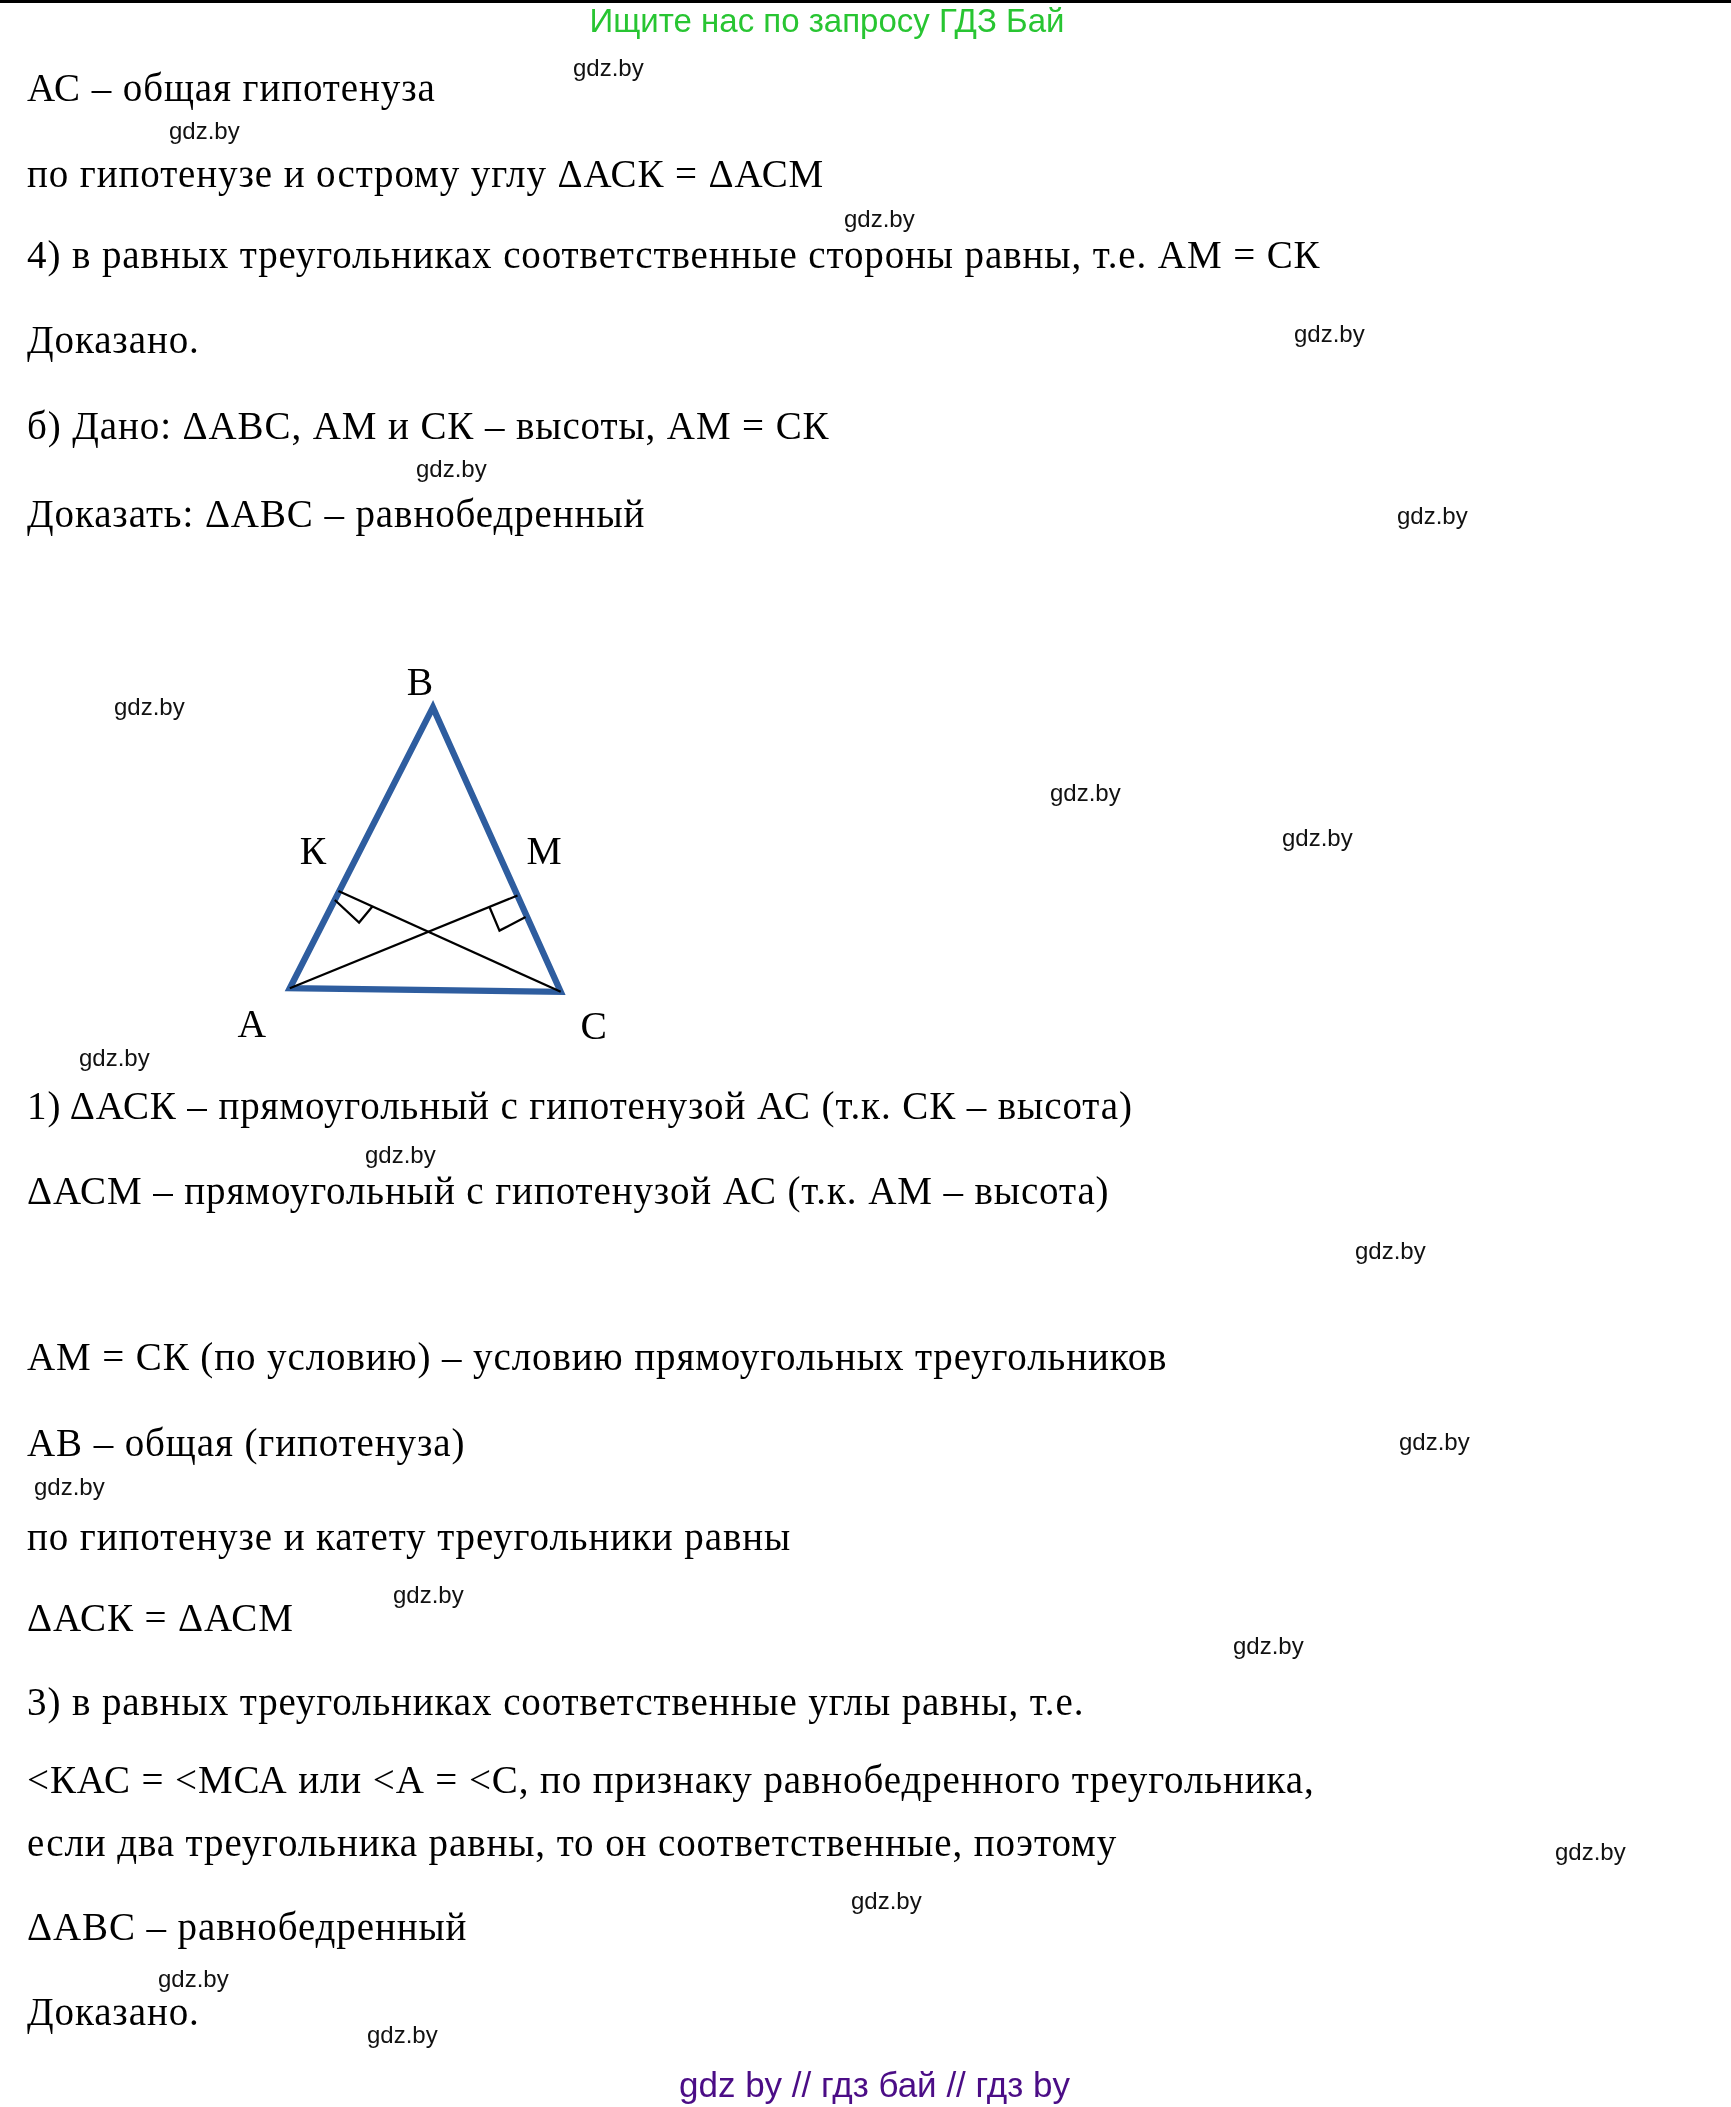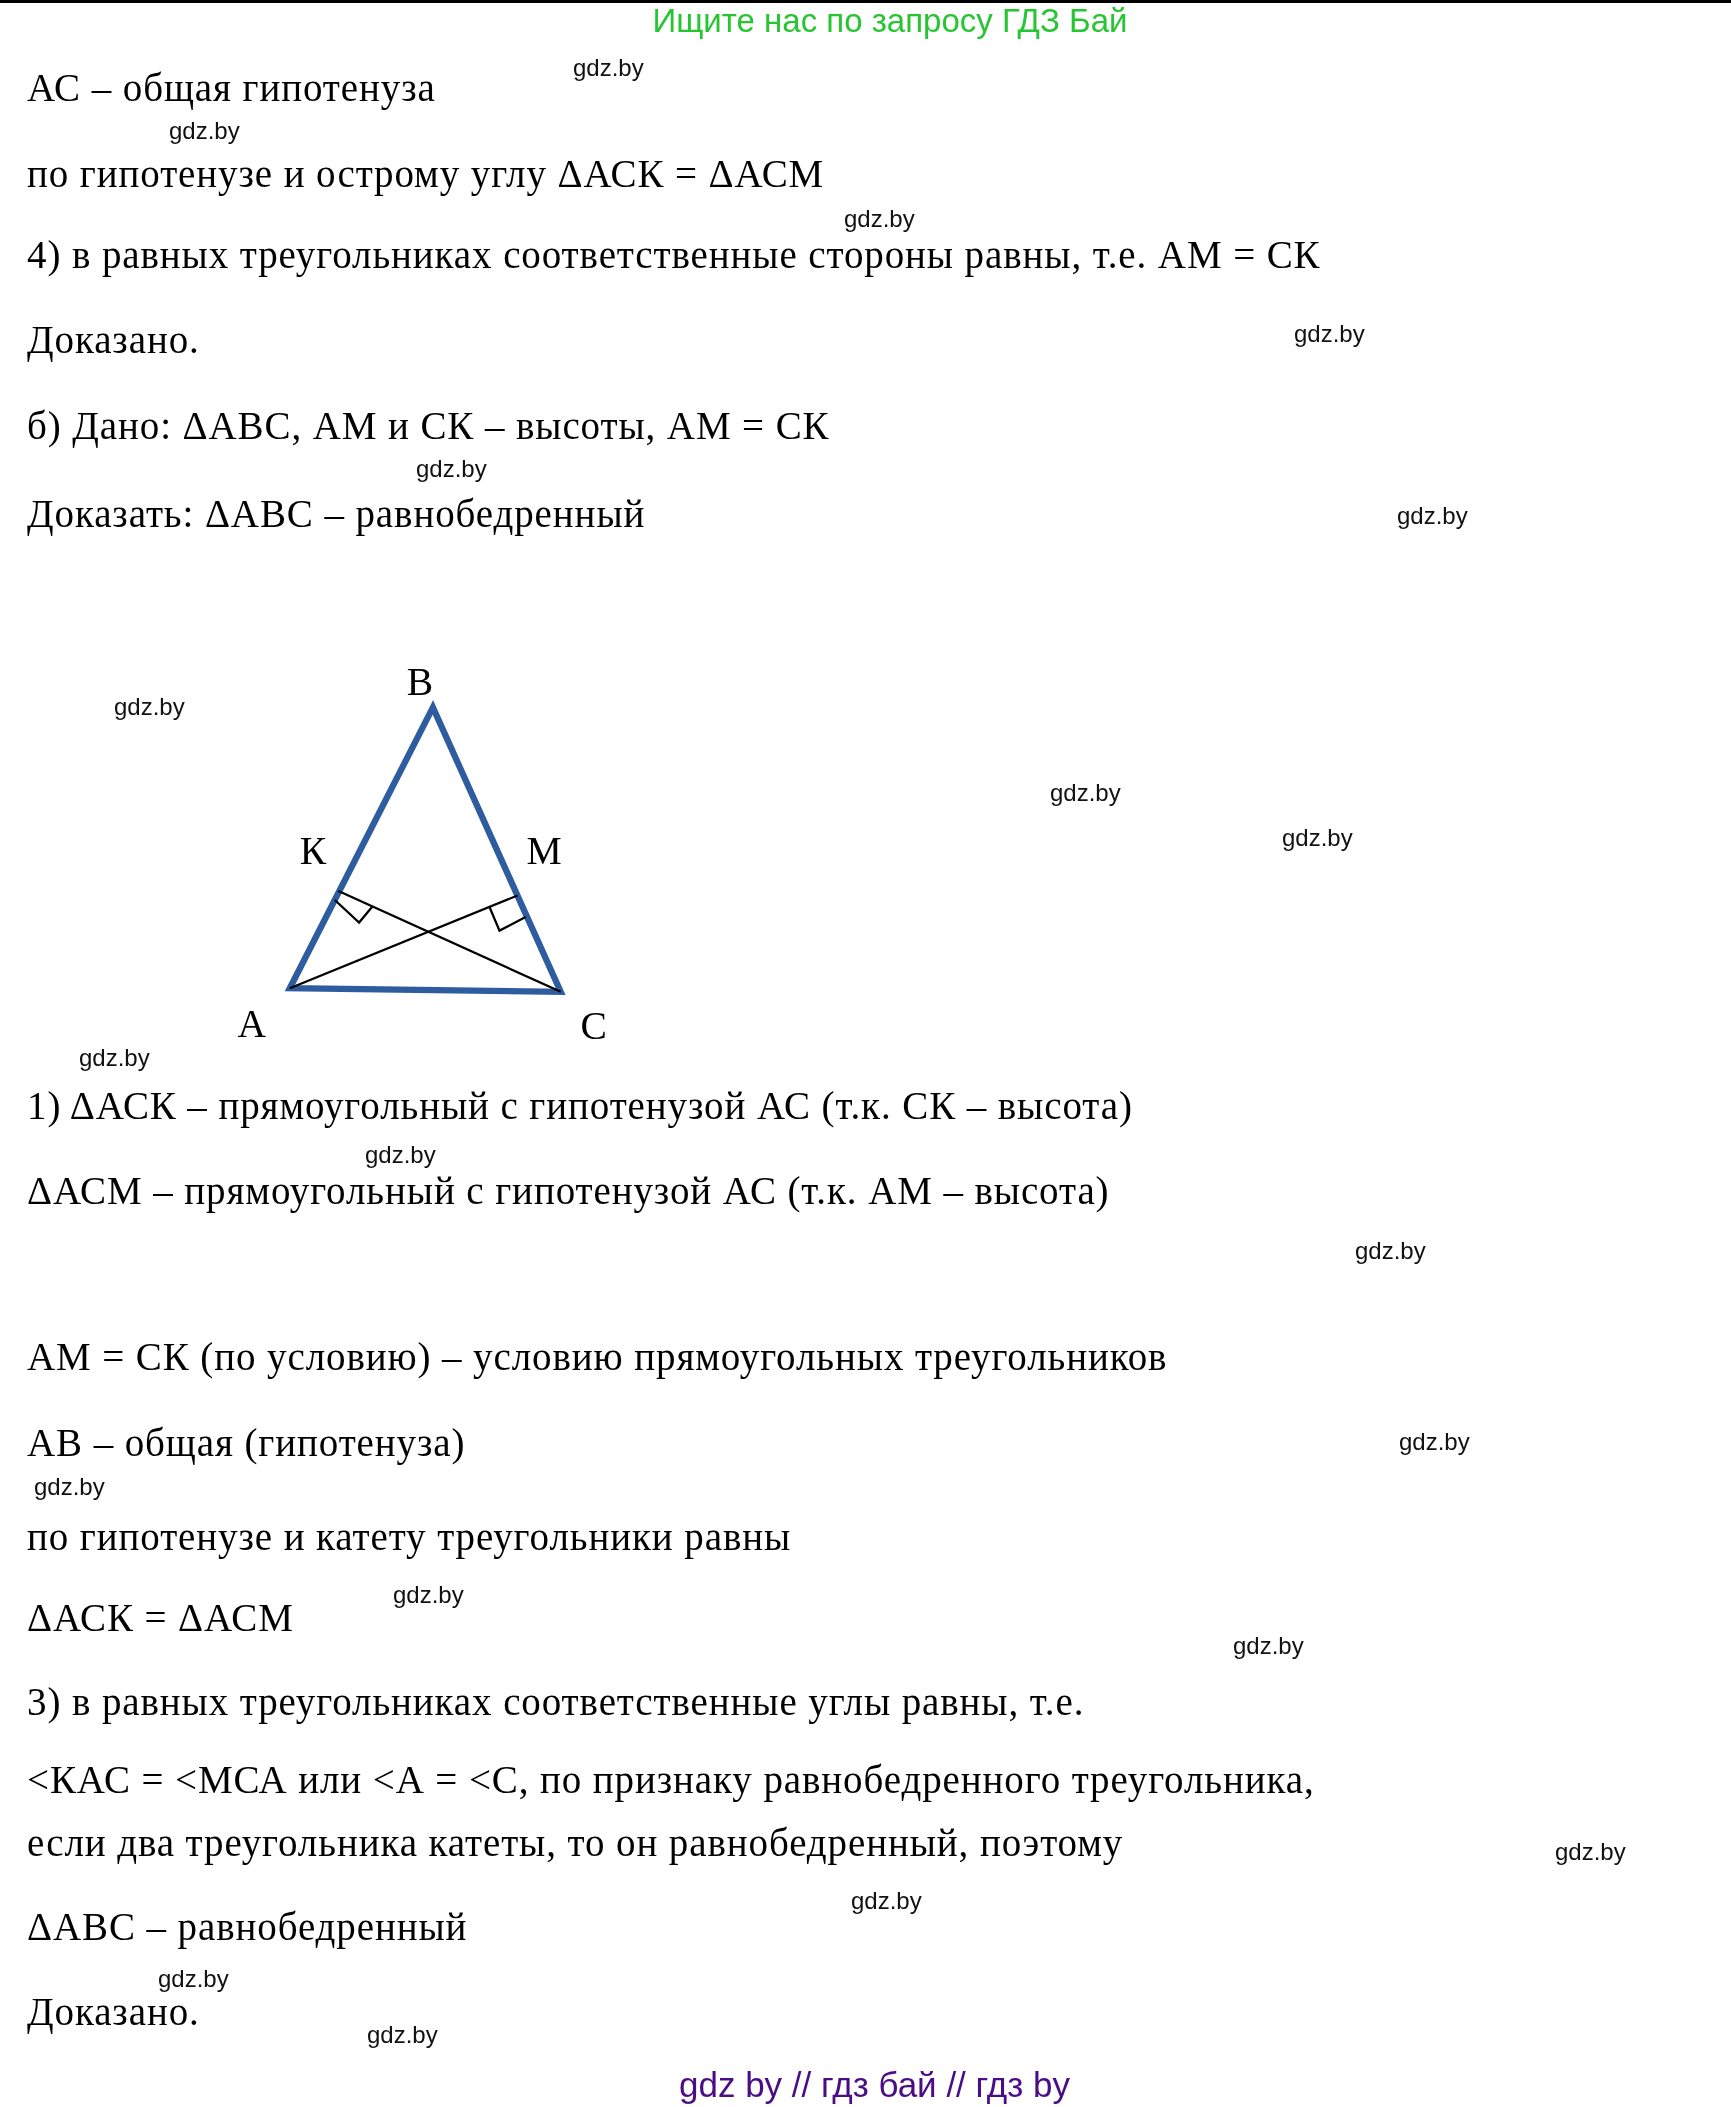--- a/index.html
+++ b/index.html
@@ -10,21 +10,21 @@
     background: #ffffff;
     overflow: hidden;
     font-family: "Liberation Serif", serif;
   }
   .topbar {
     position: absolute; left: 0; top: 0;
     width: 100%; height: 2.7px; background: #000000;
   }
   .promo {
     position: absolute;
-    left: 890px; top: 1.8px;
+    left: 827px; top: 1.8px;
     transform: translateX(-50%);
     font-family: "Liberation Sans", sans-serif;
     font-size: 33px;
     color: #28c532;
     white-space: nowrap;
   }
   .bline {
     position: absolute;
     left: 27px;
     font-family: Liberation Serif, serif;
@@ -72,21 +72,21 @@
   <div class="bline" style="top:403px">б) Дано: ΔАВС, АМ и СК – высоты, АМ = СК</div>
   <div class="bline" style="top:491px">Доказать: ΔАВС – равнобедренный</div>
   <div class="bline" style="top:1083px">1) ΔАСК – прямоугольный с гипотенузой АС (т.к. СК – высота)</div>
   <div class="bline" style="top:1168px">ΔАСМ – прямоугольный с гипотенузой АС (т.к. АМ – высота)</div>
   <div class="bline" style="top:1334px">АМ = СК (по условию) – условию прямоугольных треугольников</div>
   <div class="bline" style="top:1420px">АВ – общая (гипотенуза)</div>
   <div class="bline" style="top:1514px">по гипотенузе и катету треугольники равны</div>
   <div class="bline" style="top:1595px">ΔАСК = ΔАСМ</div>
   <div class="bline" style="top:1679px">3) в равных треугольниках соответственные углы равны, т.е.</div>
   <div class="bline" style="top:1757px">&lt;КАС = &lt;МСА или &lt;А = &lt;С, по признаку равнобедренного треугольника,</div>
-  <div class="bline" style="top:1820px">если два треугольника катеты, то он равнобедренный, поэтому</div>
+  <div class="bline" style="top:1820px">если два треугольника равны, то он соответственные, поэтому</div>
   <div class="bline" style="top:1904px">ΔАВС – равнобедренный</div>
   <div class="bline" style="top:1989px">Доказано.</div>
 
   <span class="wm" style="left:573px;top:54px">gdz.by</span>
   <span class="wm" style="left:169px;top:117px">gdz.by</span>
   <span class="wm" style="left:844px;top:205px">gdz.by</span>
   <span class="wm" style="left:1294px;top:320px">gdz.by</span>
   <span class="wm" style="left:416px;top:455px">gdz.by</span>
   <span class="wm" style="left:1397px;top:502px">gdz.by</span>
   <span class="wm" style="left:114px;top:693px">gdz.by</span>

